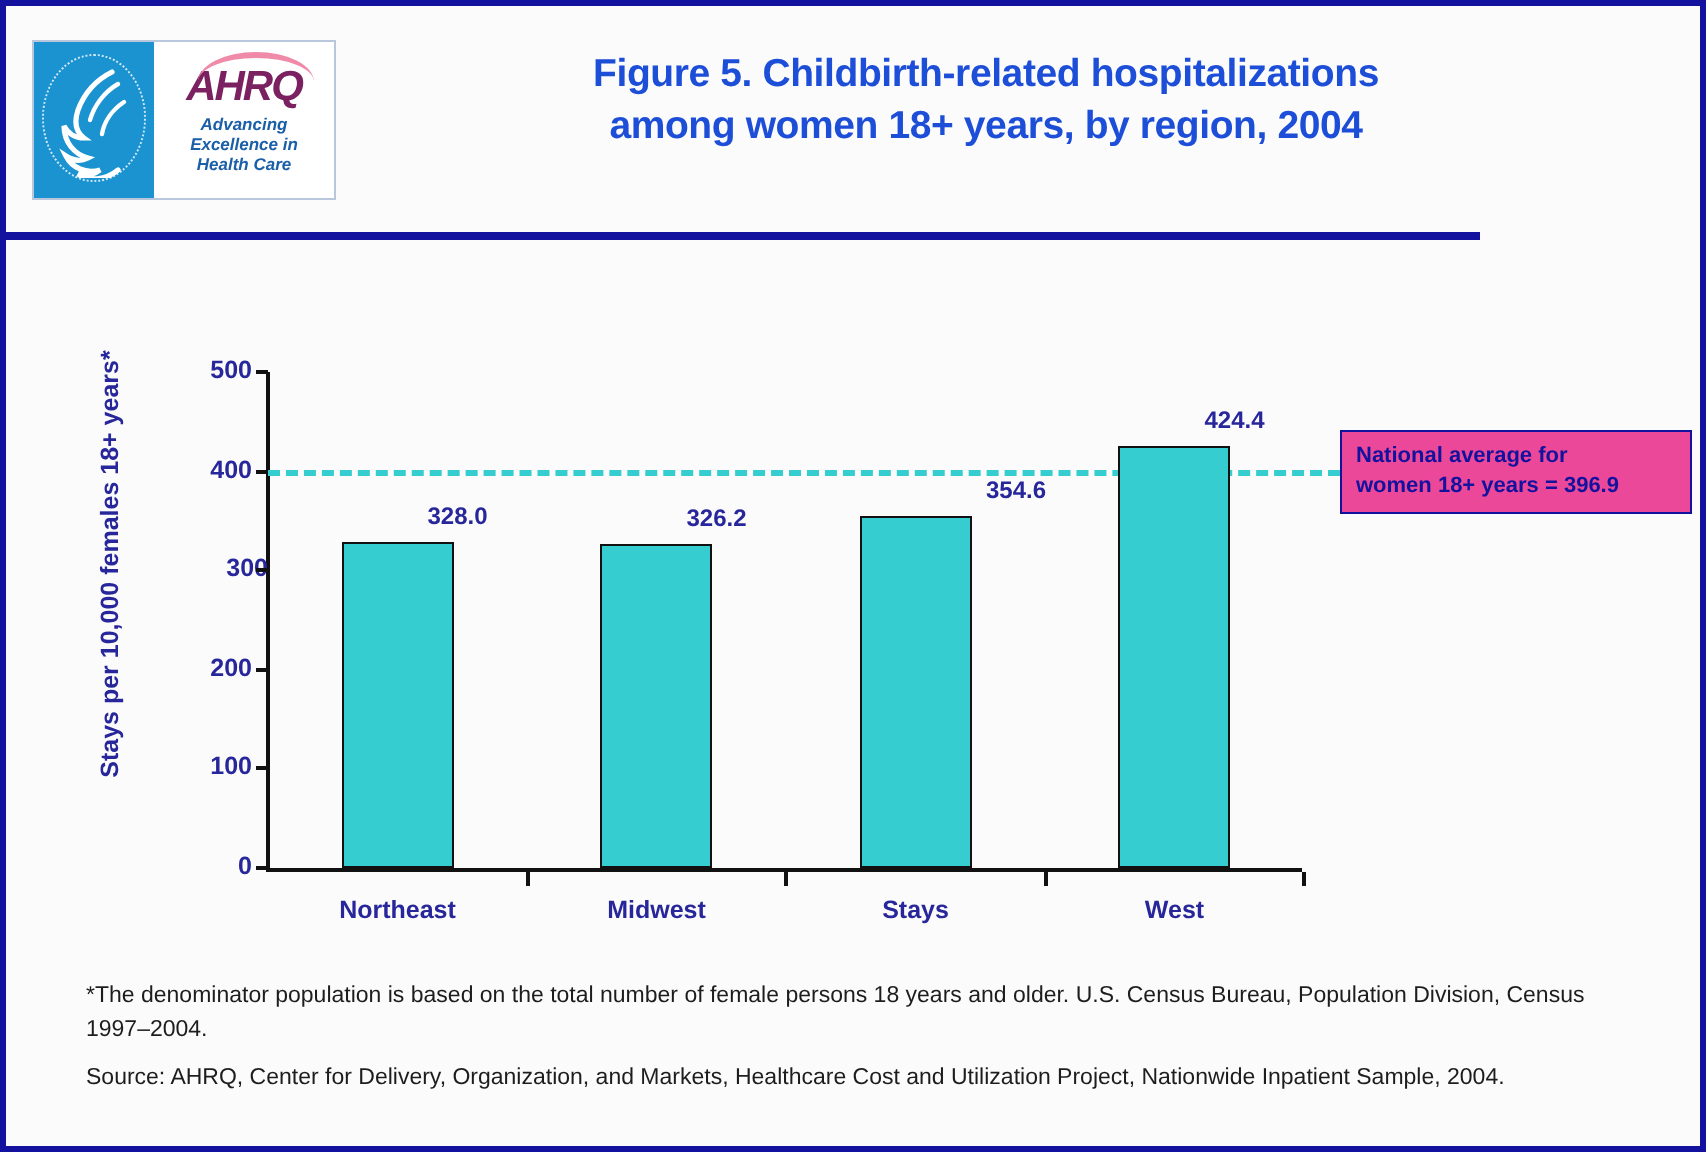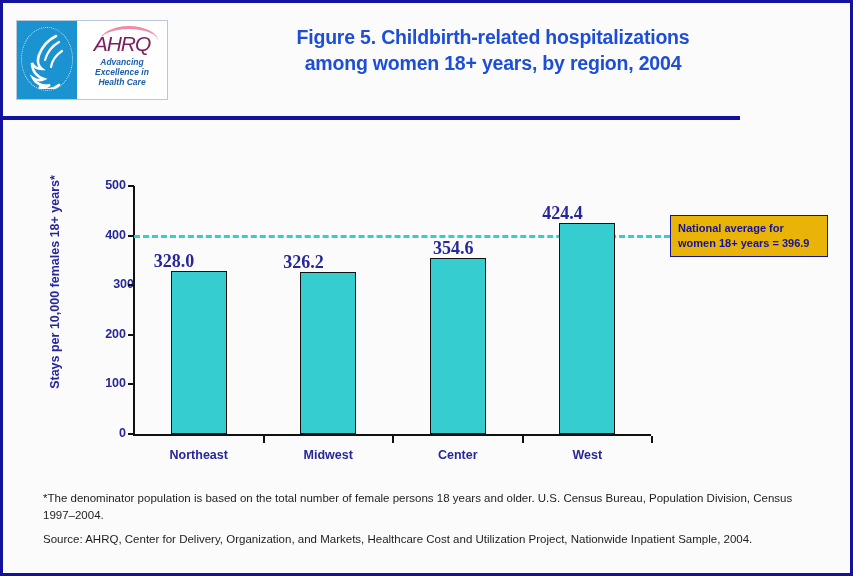--- a/index.html
+++ b/index.html
@@ -41,21 +41,21 @@
   #logo-left .bird{
     position:absolute;left:9px;top:12px;
   }
   #logo-right{
     flex:1;display:flex;flex-direction:column;
     align-items:center;justify-content:center;
     background:#ffffff;padding:2px 0;
   }
   #ahrq-word{
     font-family:"Liberation Sans", sans-serif;
-    font-weight:normal;font-style:italic;
+    font-weight:bold;font-style:italic;
     font-size:21px;letter-spacing:-1px;
     color:#7b2060;line-height:1;
     position:relative;
   }
   #ahrq-arc{
     position:absolute;left:6px;top:-7px;width:58px;height:12px;
     border-top:3px solid #ef8aa8;
     border-radius:50%/100% 100% 0 0;
   }
   #ahrq-tag{
@@ -108,38 +108,38 @@
     position:absolute;top:313px;width:2px;height:7px;background:#111111;
   }
   .bar{
     position:absolute;
     background:#35cdd0;
     border:1.5px solid #111111;
     box-sizing:border-box;
   }
   .bar-value{
     position:absolute;
-    width:90px;text-align:left;
-    color:#27279b;font-weight:bold;font-size:18px;font-family:Liberation Serif, serif;
+    width:90px;text-align:right;
+    color:#27279b;font-weight:bold;font-size:12px;
   }
   .xcat-label{
     position:absolute;top:325px;
     width:120px;text-align:center;
     color:#27279b;font-weight:bold;font-size:12.5px;
   }
   #avgline{
     position:absolute;left:131px;top:112px;width:536px;height:0;
     border-top:3px dashed #35cdd0;
   }
   #callout{
     position:absolute;left:667px;top:92px;
-    width:158px;
+    width:176px;
     box-sizing:border-box;
     border:1.5px solid #12129e;
-    background:#eab308;
+    background:#ec4899;
     padding:5px 7px;
     color:#12129e;font-weight:bold;font-size:11px;
     line-height:1.38;
   }
   
   #notes{
     position:absolute;left:40px;top:487px;width:780px;
     color:#1d1d1d;font-size:11.5px;line-height:1.45;
   }
   #notes p{margin:0 0 8px 0;}
@@ -210,21 +210,21 @@
         <div class="bar" style="left: 167.75px; top: 148.312px; width: 56px; height: 162.688px;"></div>
         <div class="bar-value" style="left: 150.75px; top: 128.312px;">328.0</div>
         <div class="xcat-label" style="left: 135.75px;">Northeast</div>
         <div class="xtick-mark" style="left: 259.5px;"></div>
         <div class="bar" style="left: 297.25px; top: 149.205px; width: 56px; height: 161.795px;"></div>
         <div class="bar-value" style="left: 280.25px; top: 129.205px;">326.2</div>
         <div class="xcat-label" style="left: 265.25px;">Midwest</div>
         <div class="xtick-mark" style="left: 389px;"></div>
         <div class="bar" style="left: 426.75px; top: 135.118px; width: 56px; height: 175.882px;"></div>
         <div class="bar-value" style="left: 430px; top: 115.118px;">354.6</div>
-        <div class="xcat-label" style="left: 394.75px;">Center</div>
+        <div class="xcat-label" style="left: 394.75px;">Stays</div>
         <div class="xtick-mark" style="left: 518.5px;"></div>
         <div class="bar" style="left: 556.25px; top: 100.498px; width: 56px; height: 210.502px;"></div>
         <div class="bar-value" style="left: 539.25px; top: 80.4976px;">424.4</div>
         <div class="xcat-label" style="left: 524.25px;">West</div>
         <div class="xtick-mark" style="left: 648px;"></div>
       </div>
   </div>
 
   <div id="notes">
     <p>*The denominator population is based on the total number of female persons 18 years and older. U.S. Census Bureau, Population Division, Census 1997–2004.</p>

